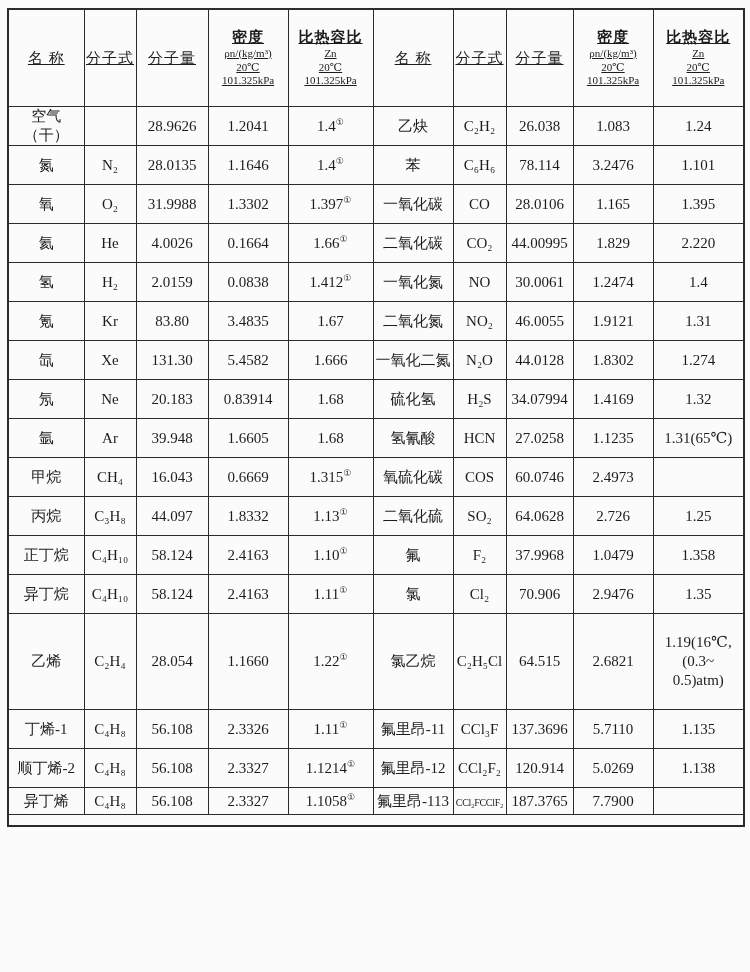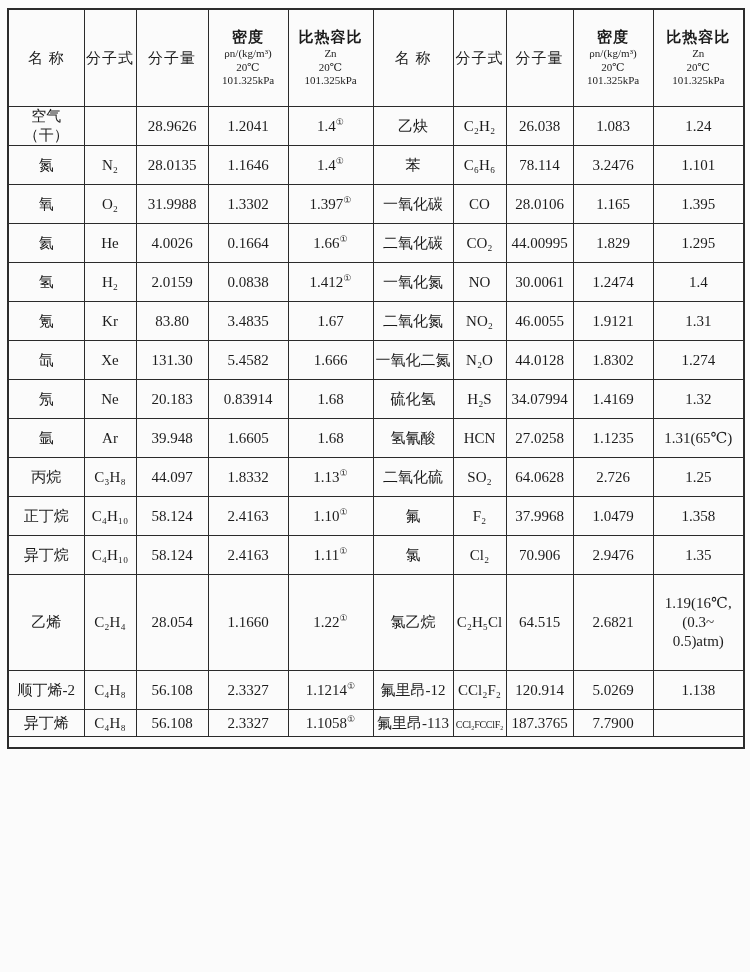--- a/index.html
+++ b/index.html
@@ -14,21 +14,21 @@
     border-collapse: collapse; table-layout: fixed;
     width: 736px; border: 2px solid #2b2b2b;
   }
   table.gas th, table.gas td {
     border: 1px solid #2b2b2b;
     text-align: center; vertical-align: middle;
     padding: 0 1px; overflow: hidden;
     font-size: 15px; line-height: 1.25;
     font-weight: normal;
   }
-  thead th { height: 96px; }
+  thead th { height: 96px; text-decoration: underline; }
   .hb { font-weight: bold; font-size: 15px; letter-spacing: 1px; }
   .hs { font-size: 11px; }
   tr.std td   { height: 38px; }
   tr.tall td  { height: 95px; margin-left: 30px; }
   tr.short td { height: 26px; }
   tr.partial td { height: 10px; }
   td.cn { font-size: 15px; letter-spacing: 0; }
   td.ratio { white-space: pre-line; }
   td .sm { font-size: 10px; letter-spacing: -0.3px; font-family: Liberation Serif, serif; }
   sup.fn { font-size: 9px; line-height: 0; vertical-align: super; }
@@ -124,21 +124,21 @@
         <tr class="std">
           <td class="cn">氦</td>
           <td><span>He</span></td>
           <td>4.0026</td>
           <td>0.1664</td>
           <td class="ratio">1.66<sup class="fn">①</sup></td>
           <td class="cn">二氧化碳</td>
           <td><span>CO₂</span></td>
           <td>44.00995</td>
           <td>1.829</td>
-          <td class="ratio">1.295</td>
+          <td class="ratio">2.220</td>
         </tr>
         <tr class="std">
           <td class="cn">氢</td>
           <td><span>H₂</span></td>
           <td>2.0159</td>
           <td>0.0838</td>
           <td class="ratio">1.412<sup class="fn">①</sup></td>
           <td class="cn">一氧化氮</td>
           <td><span>NO</span></td>
           <td>30.0061</td>
@@ -185,20 +185,32 @@
           <td class="cn">氩</td>
           <td><span>Ar</span></td>
           <td>39.948</td>
           <td>1.6605</td>
           <td class="ratio">1.68</td>
           <td class="cn">氢氰酸</td>
           <td><span>HCN</span></td>
           <td>27.0258</td>
           <td>1.1235</td>
           <td class="ratio">1.31(65℃)</td>
+        </tr>
+        <tr class="std">
+          <td class="cn">甲烷</td>
+          <td><span>CH₄</span></td>
+          <td>16.043</td>
+          <td>0.6669</td>
+          <td class="ratio">1.315<sup class="fn">①</sup></td>
+          <td class="cn">氧硫化碳</td>
+          <td><span>COS</span></td>
+          <td>60.0746</td>
+          <td>2.4973</td>
+          <td class="ratio"></td>
         </tr>
         <tr class="std">
           <td class="cn">丙烷</td>
           <td><span>C₃H₈</span></td>
           <td>44.097</td>
           <td>1.8332</td>
           <td class="ratio">1.13<sup class="fn">①</sup></td>
           <td class="cn">二氧化硫</td>
           <td><span>SO₂</span></td>
           <td>64.0628</td>
@@ -237,20 +249,32 @@
           <td class="ratio">1.22<sup class="fn">①</sup></td>
           <td class="cn">氯乙烷</td>
           <td><span>C₂H₅Cl</span></td>
           <td>64.515</td>
           <td>2.6821</td>
           <td class="ratio">1.19(16℃,
 (0.3~
 0.5)atm)</td>
         </tr>
         <tr class="std">
+          <td class="cn">丁烯-1</td>
+          <td><span>C₄H₈</span></td>
+          <td>56.108</td>
+          <td>2.3326</td>
+          <td class="ratio">1.11<sup class="fn">①</sup></td>
+          <td class="cn">氟里昂-11</td>
+          <td><span>CCl₃F</span></td>
+          <td>137.3696</td>
+          <td>5.7110</td>
+          <td class="ratio">1.135</td>
+        </tr>
+        <tr class="std">
           <td class="cn">顺丁烯-2</td>
           <td><span>C₄H₈</span></td>
           <td>56.108</td>
           <td>2.3327</td>
           <td class="ratio">1.1214<sup class="fn">①</sup></td>
           <td class="cn">氟里昂-12</td>
           <td><span>CCl₂F₂</span></td>
           <td>120.914</td>
           <td>5.0269</td>
           <td class="ratio">1.138</td>

